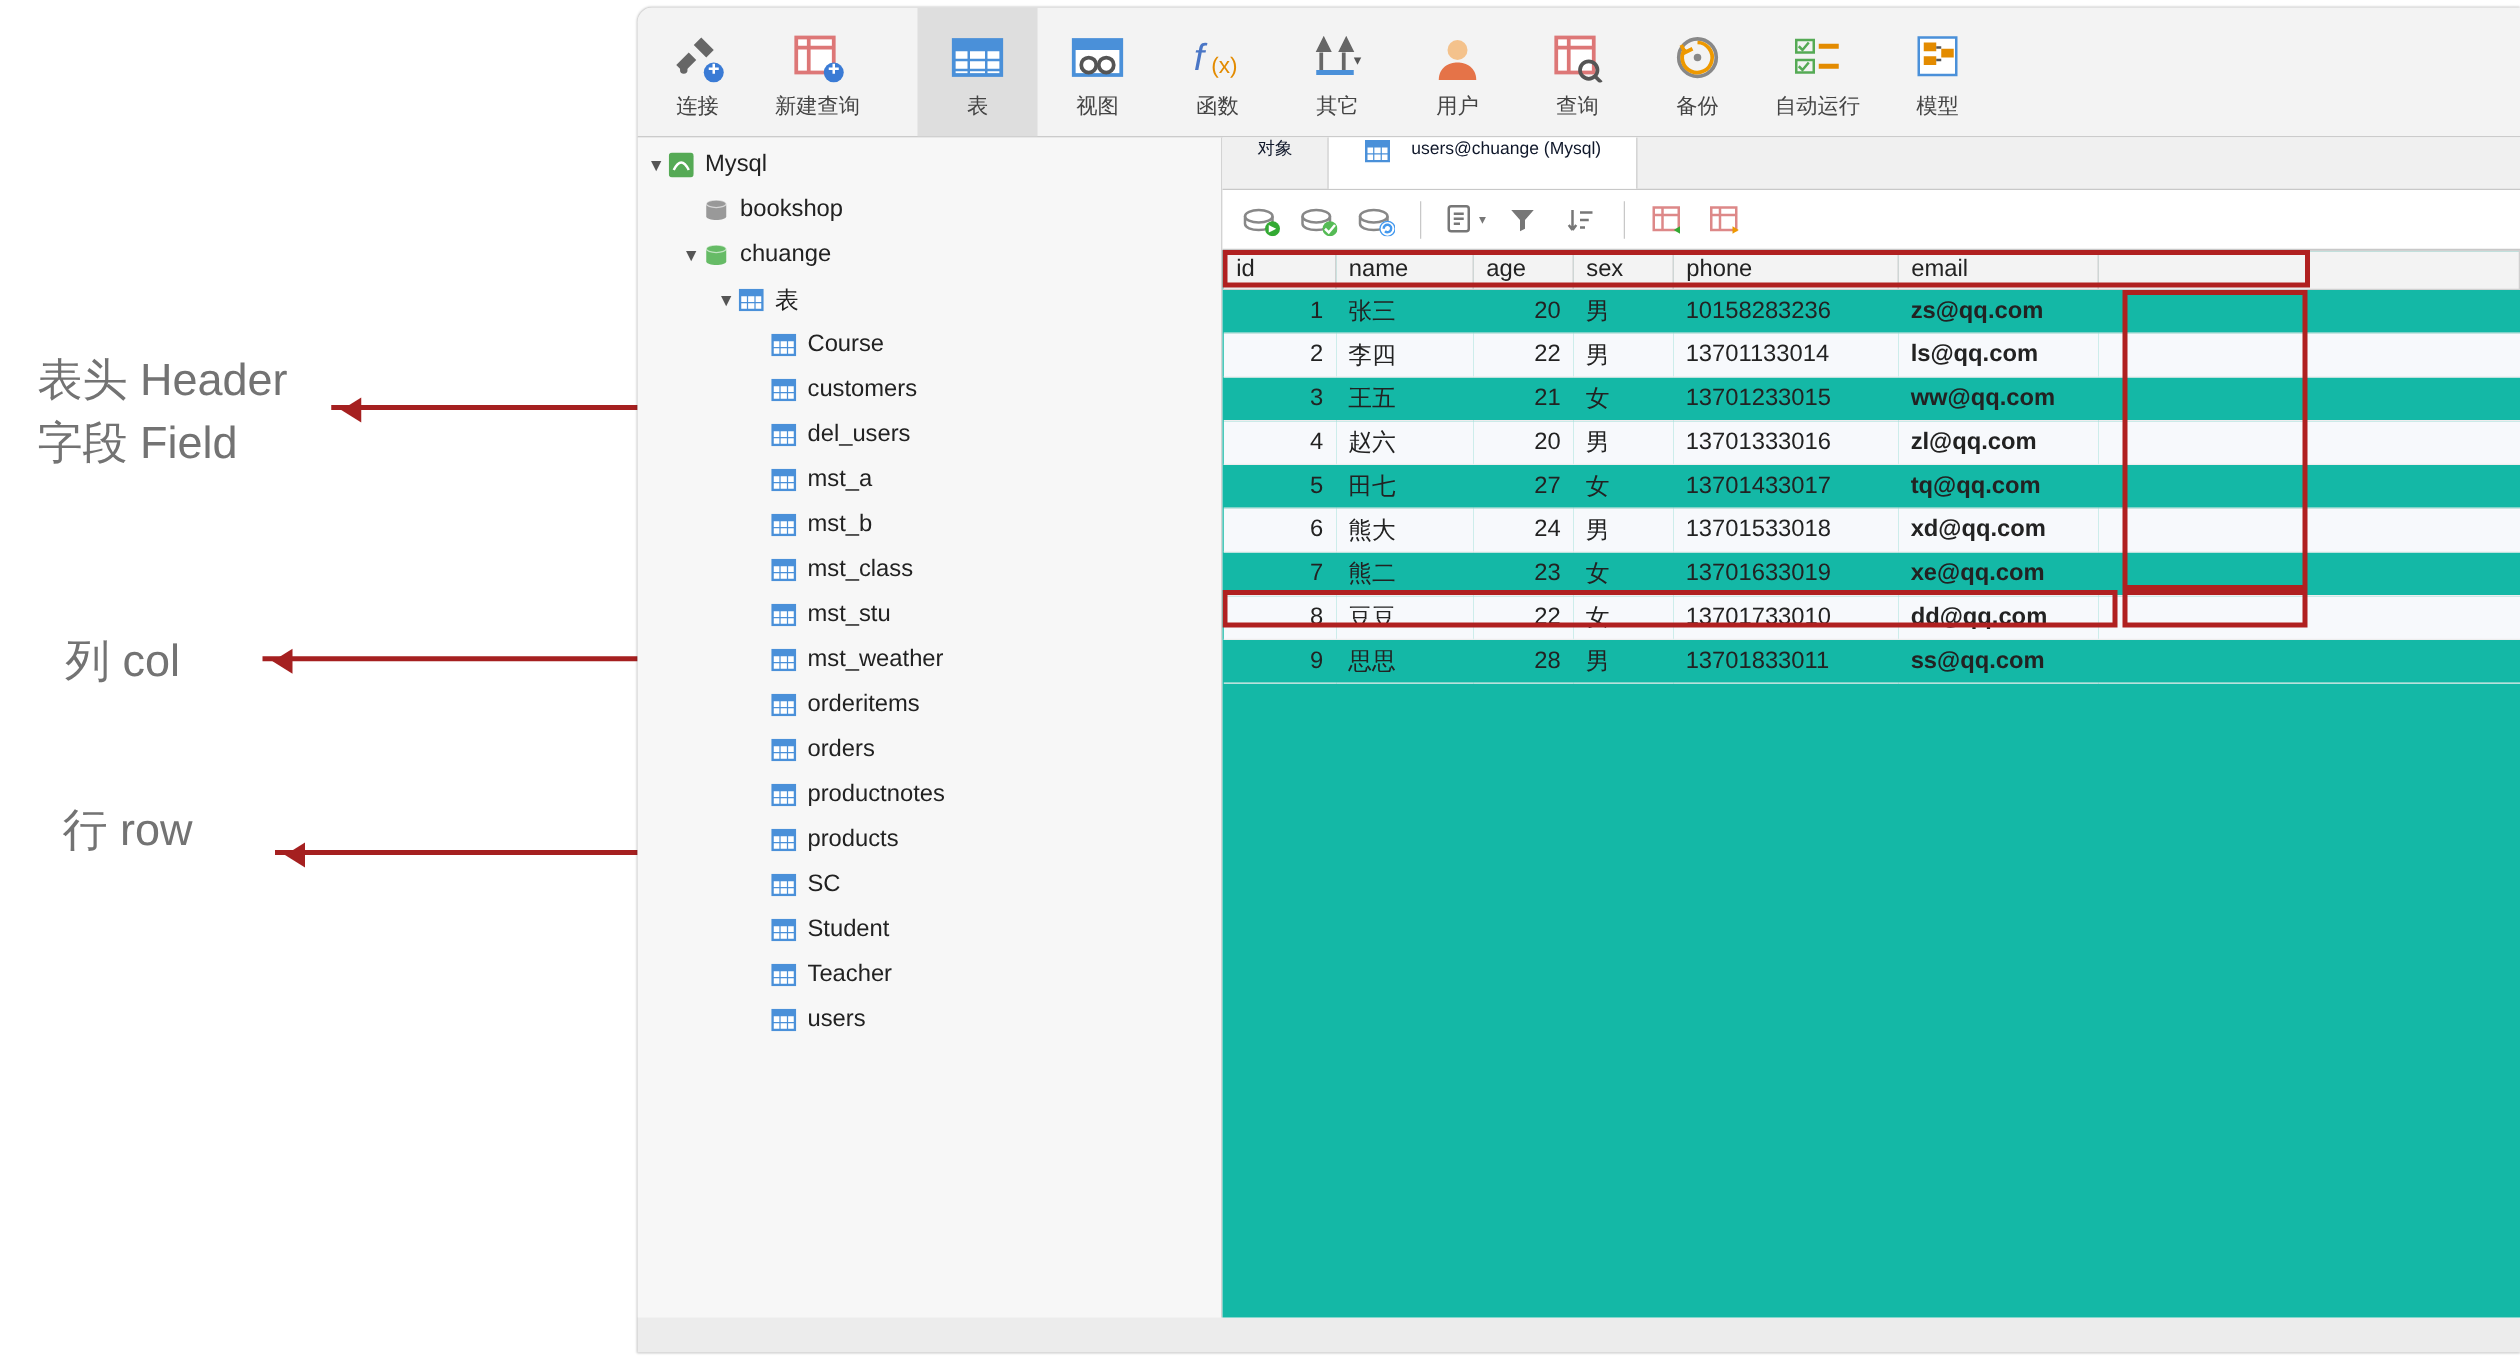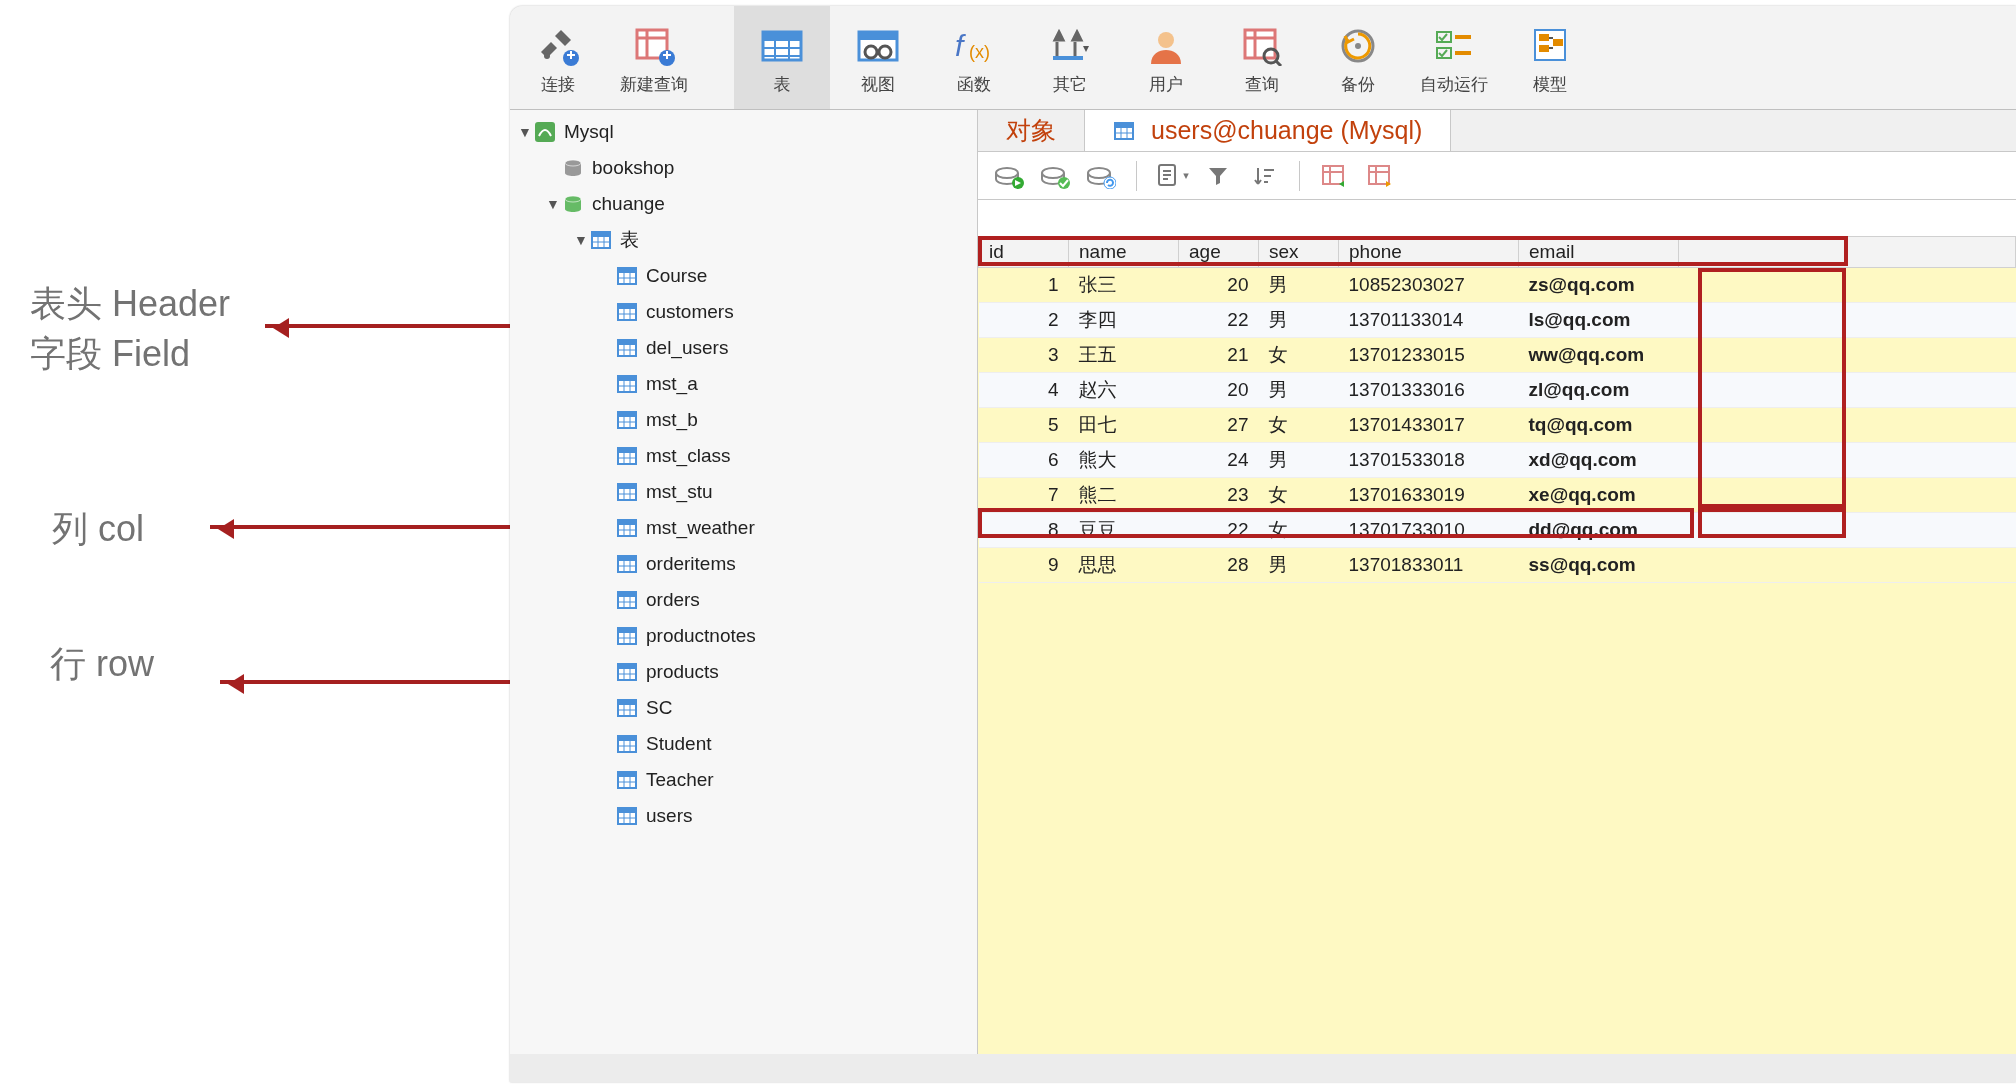--- a/index.html
+++ b/index.html
@@ -32,26 +32,26 @@
 .body { display:flex; height:calc(100% - 132px); }
 .sidebar { width:468px; background:#f7f7f7; border-right:1px solid #c8c8c8; overflow-y:auto; padding-top:4px; }
 .tree-row { display:flex; align-items:center; height:36px; font-size:19px; color:#222; cursor:pointer; }
 .disclose { width:18px; text-align:center; font-size:14px; color:#555; }
 .ticon { width:22px; height:22px; margin-right:8px; display:inline-flex; align-items:center; justify-content:center; }
 .ind0{padding-left:6px;} .ind1{padding-left:34px;} .ind2{padding-left:62px;} .ind3{padding-left:106px;}
 
 
 .main { flex:1; background:#fff; display:flex; flex-direction:column; }
 .tabs { height:42px; background:#f0f0f0; border-bottom:1px solid #c8c8c8; display:flex; }
-.tab { padding:0 28px; display:flex; align-items:center; gap:8px; font-size:25px; color:#c2410c; border-right:1px solid #c8c8c8; cursor:pointer; }
+.tab { padding:0 28px; display:flex; align-items:flex-start; gap:8px; font-size:14px; color:#0f172a; border-right:1px solid #c8c8c8; cursor:pointer; }
 .tab.active { background:#fff; }
 .mini-toolbar { height:48px; border-bottom:1px solid #c8c8c8; display:flex; align-items:center; gap:4px; padding:0 10px; }
 .mini-btn { width:42px; height:36px; display:flex; align-items:center; justify-content:center; cursor:pointer; }
 .mini-sep { width:1px; height:30px; background:#c8c8c8; margin:0 10px; }
-.grid-wrap { flex:1; overflow:auto; background:#fef9c3; position:relative;margin-top:36px; }
+.grid-wrap { flex:1; overflow:auto; background:#14b8a6; position:relative; }
 .grid { border-collapse:collapse; font-size:19px; color:#222; width:100%; }
 .grid th { background:#f3f3f3; border:1px solid #d0d0d0; text-align:left; padding:4px 10px; font-weight:400; height:30px; }
 .grid td { border-bottom:1px solid #eee; padding:4px 10px; height:30px; }
 .grid tbody tr:nth-child(even){ background:#f7f9fc; }
 .col-id{width:90px;text-align:right;} .col-name{width:110px;} .col-age{width:80px;text-align:right;} .col-sex{width:80px;} .col-phone{width:180px;} .col-email{width:160px;font-weight:bold;}
 
 
 .hl { position:absolute; border:4px solid #b02020; pointer-events:none; }
 
 
@@ -499,21 +499,21 @@
                 <th class="col-email">email</th>
                 <th></th>
               </tr>
             </thead>
           <tbody id="grid-body">
               <tr>
      <td class="col-id">1</td>
      <td class="col-name">张三</td>
      <td class="col-age">20</td>
      <td class="col-sex">男</td>
-     <td class="col-phone">10852303027</td>
+     <td class="col-phone">10158283236</td>
      <td class="col-email">zs@qq.com</td>
      <td></td>
    </tr>
               <tr>
      <td class="col-id">2</td>
      <td class="col-name">李四</td>
      <td class="col-age">22</td>
      <td class="col-sex">男</td>
      <td class="col-phone">13701133014</td>
      <td class="col-email">ls@qq.com</td>

